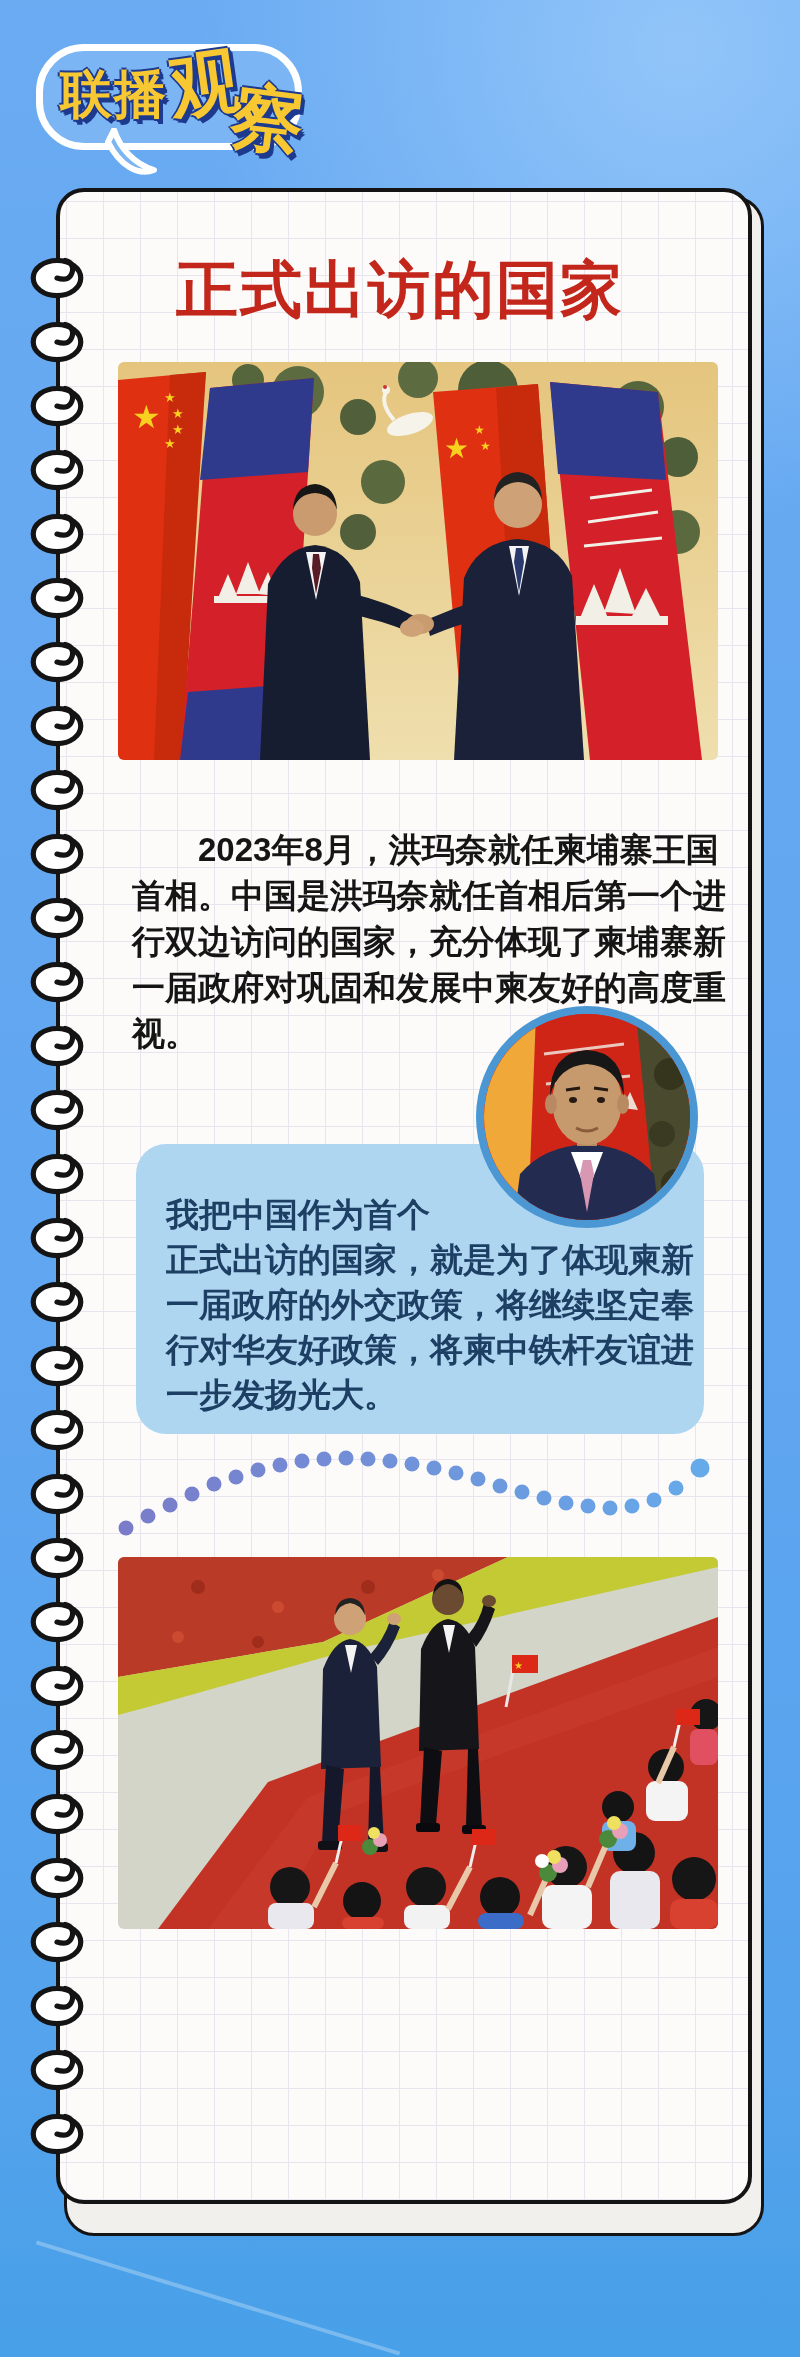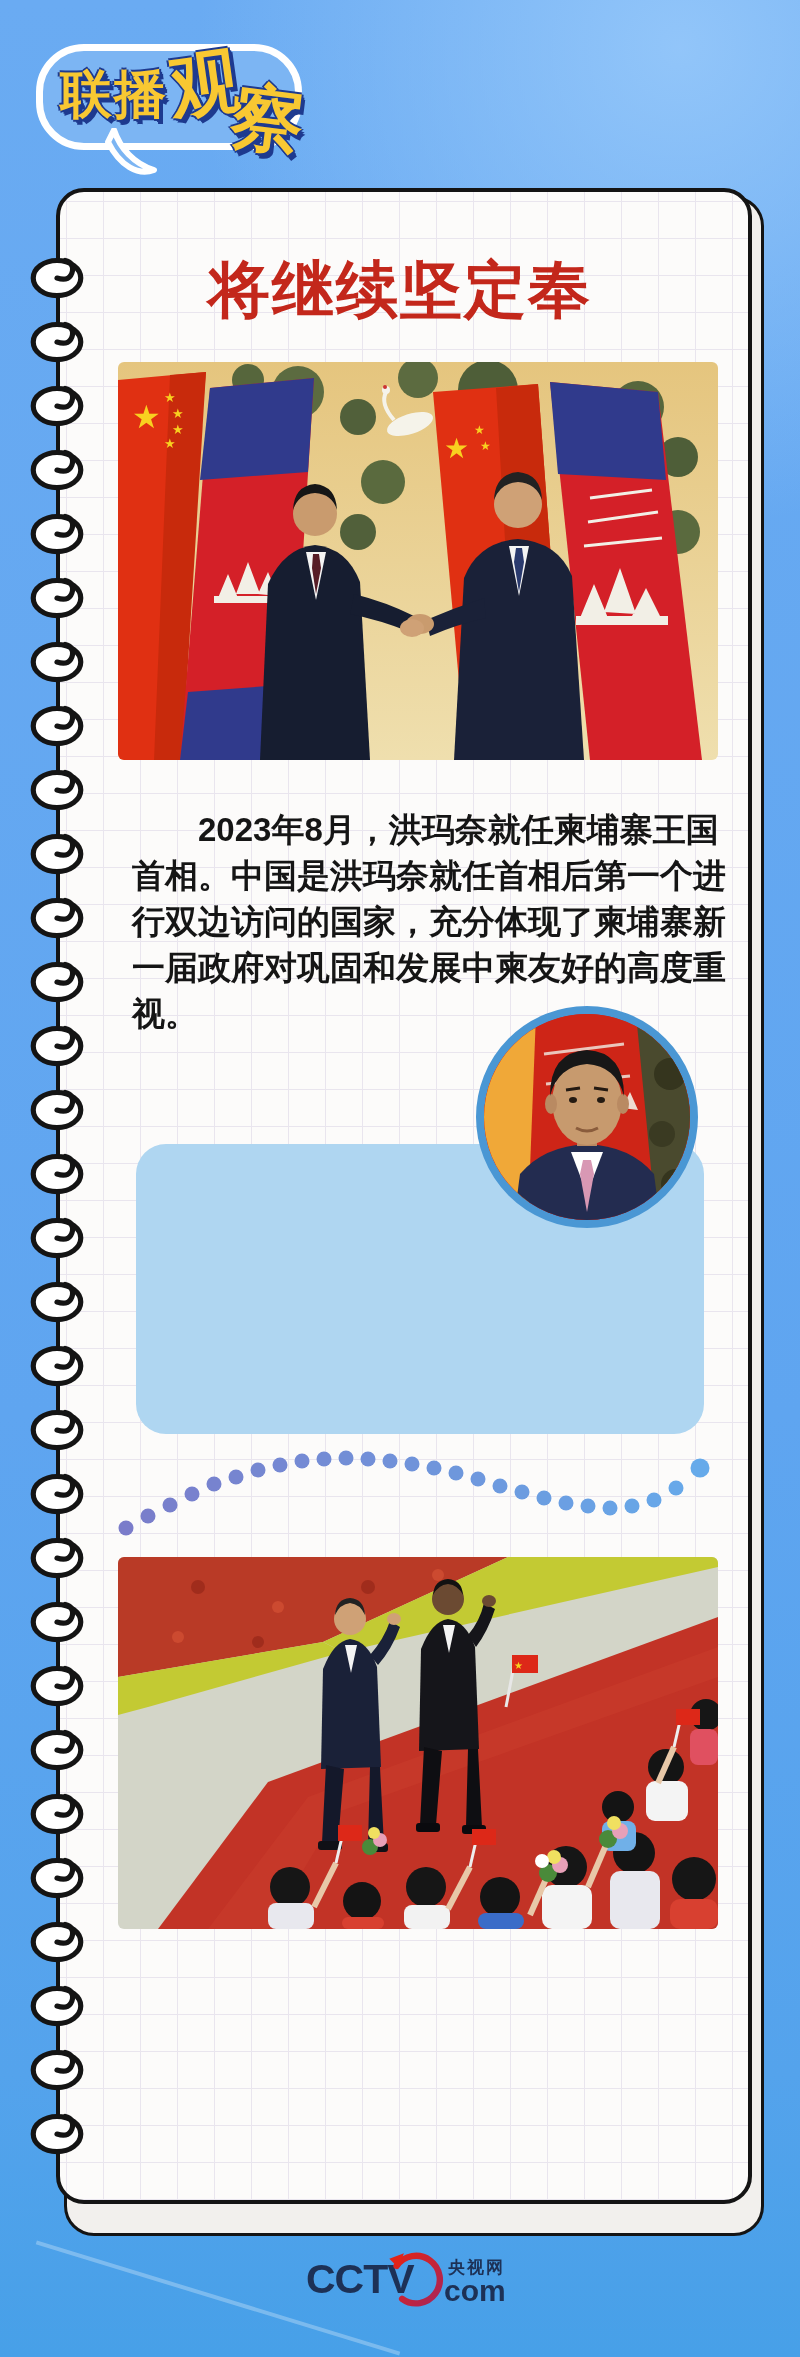--- a/index.html
+++ b/index.html
@@ -30,21 +30,21 @@
   .ring{position:absolute;left:0;width:62px;height:50px;}
   .ring svg{width:62px;height:50px;display:block;}
   
   .title{position:absolute;left:56px;top:248px;width:688px;text-align:center;
     font-family:"Liberation Serif",serif;font-weight:bold;font-size:62px;color:#c3271b;letter-spacing:2px;}
   .photo{position:absolute;border-radius:6px;overflow:hidden;}
   .photo svg{display:block;}
   .photo1{left:118px;top:362px;width:600px;height:398px;}
   .photo2{left:118px;top:1557px;width:600px;height:372px;}
   .para{position:absolute;color:#151515;font-weight:700;font-size:33px;line-height:46px;
-    white-space:pre;letter-spacing:0px;}
+    white-space:pre;letter-spacing:0px;margin-top:20px;}
   .para1{left:132px;top:807px;width:612px;}
   .para2{left:132px;top:1946px;width:612px;}
   .quote-box{position:absolute;left:136px;top:1144px;width:568px;height:290px;background:#afd6f1;border-radius:30px;}
   .quote-text{position:absolute;left:166px;top:1192px;color:#1d3f63;font-weight:700;font-size:33px;
     line-height:45px;white-space:pre;}
   .avatar{position:absolute;left:476px;top:1006px;width:206px;height:206px;border:8px solid #4a97d4;
     border-radius:50%;overflow:hidden;background:#ce2517;}
   #dots-svg{position:absolute;left:110px;top:1442px;width:620px;height:110px;}
   
   .streak{position:absolute;left:28px;top:2296px;width:380px;height:4px;background:rgba(255,255,255,.28);
@@ -247,21 +247,21 @@
         </svg>
       </div>
       <div class="ring" style="top: 2108px;">
         <svg viewBox="0 0 60 48">
           <ellipse cx="30" cy="25" rx="23" ry="17" fill="#ffffff" stroke="#141414" stroke-width="5"></ellipse>
           <path d="M30 25 Q43 29 45 18 Q46 10 38 8" fill="none" stroke="#141414" stroke-width="5" stroke-linecap="round"></path>
         </svg>
       </div>
     </div>
 
-  <div class="title">将继续坚定奉</div>
+  <div class="title">正式出访的国家</div>
 
   <div class="photo photo1">
     <svg viewBox="0 0 600 398">
       <defs>
         <linearGradient id="paint" x1="0" y1="0" x2="0" y2="1">
           <stop offset="0" stop-color="#e5c57e"></stop>
             <stop offset="1" stop-color="#efdfae"></stop>
         </linearGradient>
       </defs>
       <rect width="600" height="398" fill="url(#paint)"></rect>
@@ -330,20 +330,25 @@
     </svg>
   </div>
 
   <div class="para para1">　　2023年8月，洪玛奈就任柬埔寨王国
 首相。中国是洪玛奈就任首相后第一个进
 行双边访问的国家，充分体现了柬埔寨新
 一届政府对巩固和发展中柬友好的高度重
 视。</div>
 
   <div class="quote-box"></div>
+  <div class="quote-text">我把中国作为首个
+正式出访的国家，就是为了体现柬新
+一届政府的外交政策，将继续坚定奉
+行对华友好政策，将柬中铁杆友谊进
+一步发扬光大。</div>
   <div class="avatar">
     <svg viewBox="0 0 206 206">
       <rect width="206" height="206" fill="#ce2517"></rect>
       <polygon points="0,0 52,0 44,206 0,206" fill="#f0a838"></polygon>
       <polygon points="152,0 206,0 206,206 172,206" fill="#4a4a2e"></polygon>
       <circle cx="186" cy="60" r="16" fill="#35351e"></circle>
         <circle cx="178" cy="120" r="13" fill="#3a3a22"></circle>
       <circle cx="192" cy="170" r="15" fill="#35351e"></circle>
       <path d="M60 40 L140 30 M62 70 L146 62" stroke="#f2efe6" stroke-width="3" opacity="0.8"></path>
       <path d="M120 96 L128 80 L136 98 Z M138 94 L146 78 L154 96 Z" fill="#f2efe6" opacity="0.9"></path>
@@ -479,29 +484,14 @@
         <circle cx="496" cy="266" r="7" fill="#f0e060"></circle>
         <circle cx="252" cy="290" r="8" fill="#4a8a3a"></circle>
           <circle cx="262" cy="283" r="7" fill="#e8a0b8"></circle>
         <circle cx="256" cy="276" r="6" fill="#f0e060"></circle>
       </g>
     </svg>
   </div>
 
 
   <div class="streak"></div>
-  <div class="footer-logo">
-    <span class="cctv-text">CCTV</span>
-    <svg class="swoosh" viewBox="0 0 70 70">
-      <defs>
-        <linearGradient id="sw" x1="0" y1="0" x2="1" y2="1">
-          <stop offset="0" stop-color="#e22418"></stop>
-            <stop offset="1" stop-color="#a82458"></stop>
-        </linearGradient>
-      </defs>
-      <path d="M16 24 A 26 26 0 1 1 22 60" fill="none" stroke="url(#sw)" stroke-width="7" stroke-linecap="round"></path>
-      <polygon points="8,16 24,10 18,26" fill="#e22418"></polygon>
-    </svg>
-    <span class="site-cn">央视网</span>
-    <span class="site-com">com</span>
-  </div>
 
 </div>
 
 </body></html>

